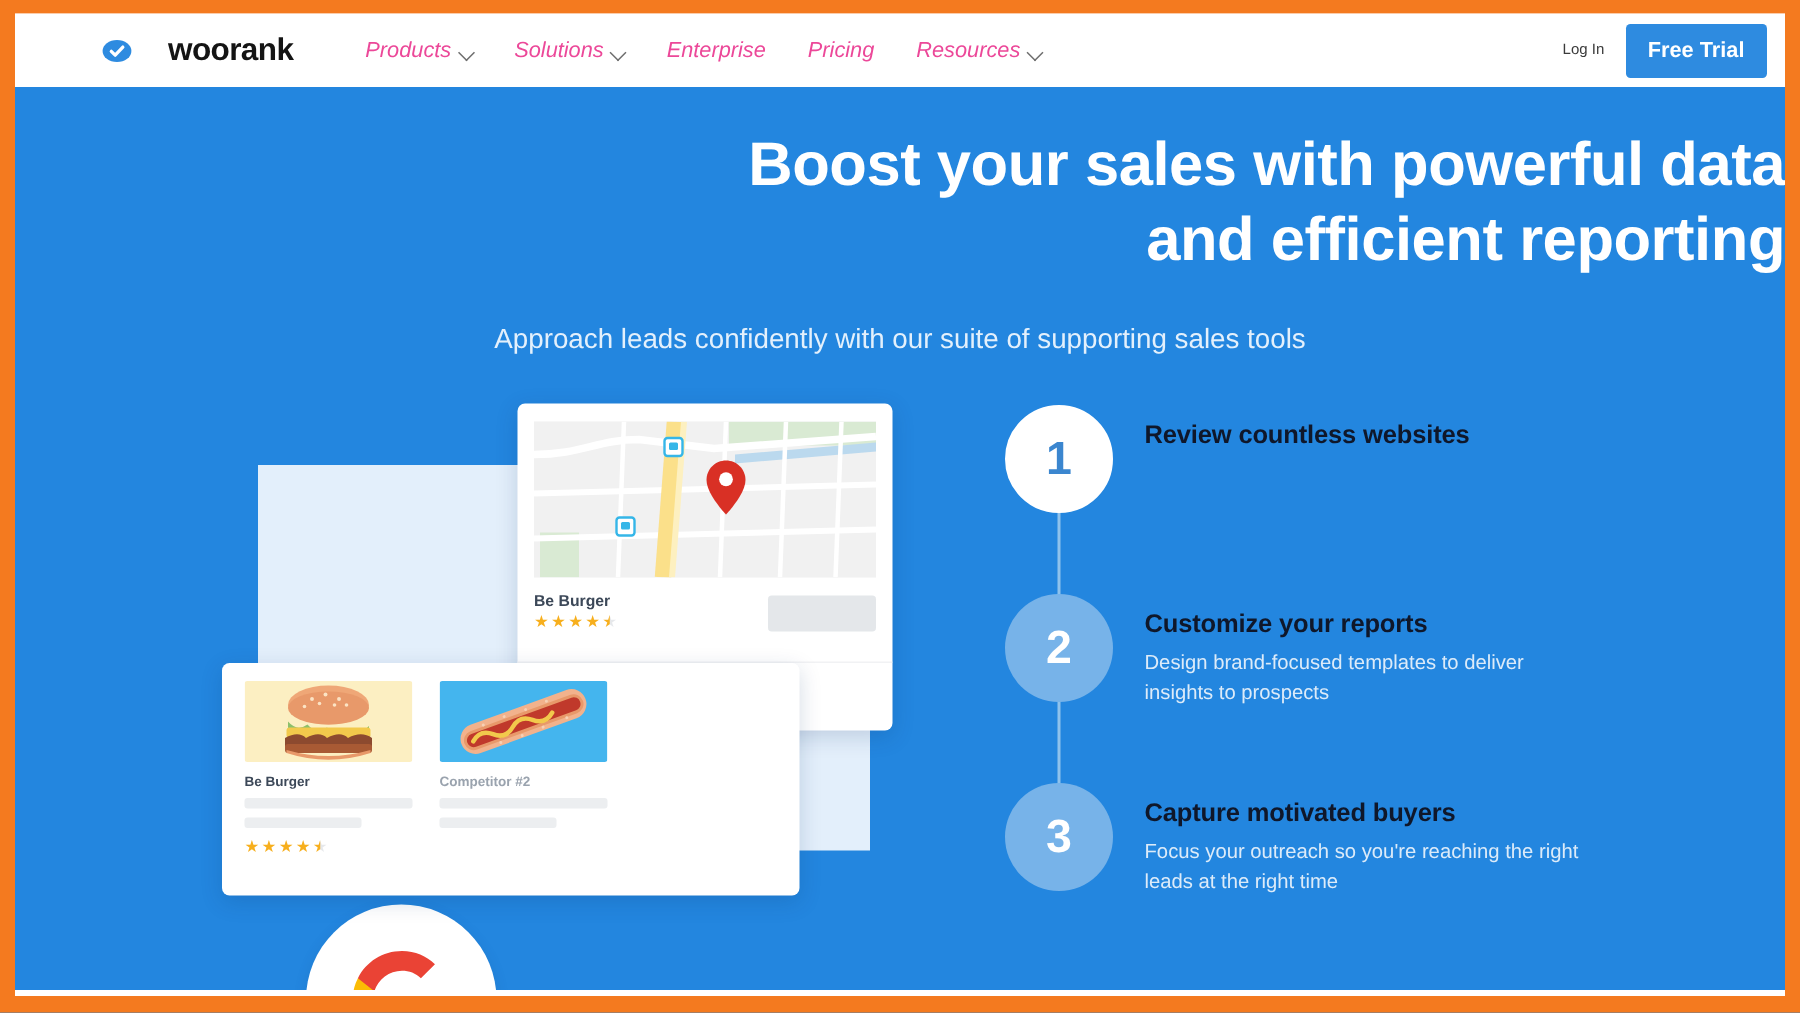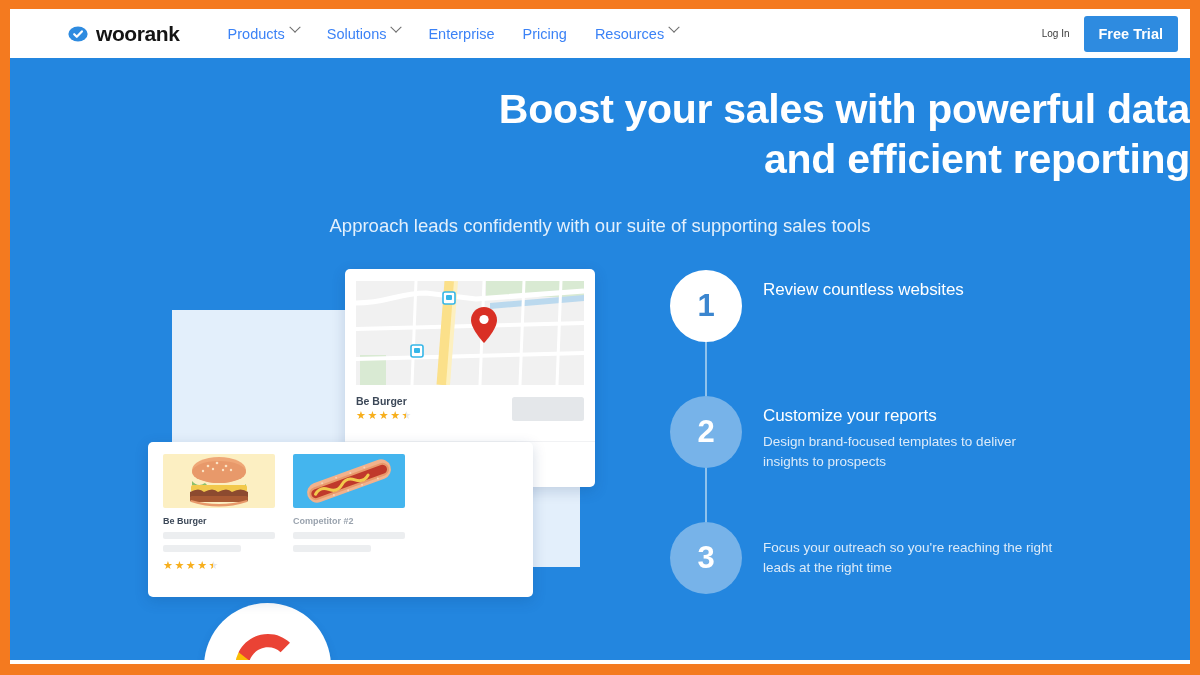--- a/index.html
+++ b/index.html
@@ -42,46 +42,47 @@
     background: #ffffff;
     display: flex;
     align-items: center;
     padding: 0 12px 0 58px;
     z-index: 30;
   }
 
   #brand {
     display: flex;
     align-items: flex-end;
-    gap: 8px;
+    gap: 24px;
     margin-right: 34px;
     cursor: pointer;
   }
   #brand-mark {
     width: 20px; height: 20px;
     position: relative;
     display: block;
   }
   #brand-text {
     font-size: 21px;
     font-weight: bold;
     letter-spacing: -0.4px;
     color: #141414;
     line-height: 1;
   }
 
   .nav-link {
     font-size: 14.5px;
-    color: #3b82f6;
-    display: flex;
-    align-items: flex-start;
+    color: #ec4899;
+    display: flex;
+    align-items: flex-end;
     gap: 6px;
     padding: 6px 14px;
     cursor: pointer;
     white-space: nowrap;
+    font-style: italic;
   }
   .chev {
     display: inline-block;
     width: 8px; height: 8px;
     border-right: 1.6px solid #6d6d6d;
     border-bottom: 1.6px solid #6d6d6d;
     transform: rotate(45deg) translate(-2px,-2px);
   }
 
   #nav-spacer { flex: 1; }
@@ -334,23 +335,23 @@
     left: 50%;
     top: 70px;
     width: 2px;
     height: 58px;
     background: #8FC2EC;
     transform: translateX(-50%);
     z-index: 1;
   }
   .step-text { padding-top: 10px; }
   .step-title {
-    color: #ffffff;
+    color: #0f172a;
     font-size: 17px;
-    font-weight: normal;
+    font-weight: bold;
     letter-spacing: -0.1px;
   }
   .step-desc {
     color: #DCEBF9;
     font-size: 13.5px;
     line-height: 1.45;
     margin-top: 6px;
     max-width: 292px;
   }
 
@@ -592,20 +593,21 @@
               <div class="step-title">Customize your reports</div>
               <div class="step-desc">Design brand-focused templates to deliver insights to prospects</div>
             </div>
           </div>
 
           <div class="step">
             <div class="step-circle-wrap">
               <div class="step-circle tinted">3</div>
             </div>
             <div class="step-text">
+              <div class="step-title">Capture motivated buyers</div>
               <div class="step-desc">Focus your outreach so you're reaching the right leads at the right time</div>
             </div>
           </div>
 
         </div>
       </div>
 
       <div id="bottom-strip"></div>
     </section>
 

